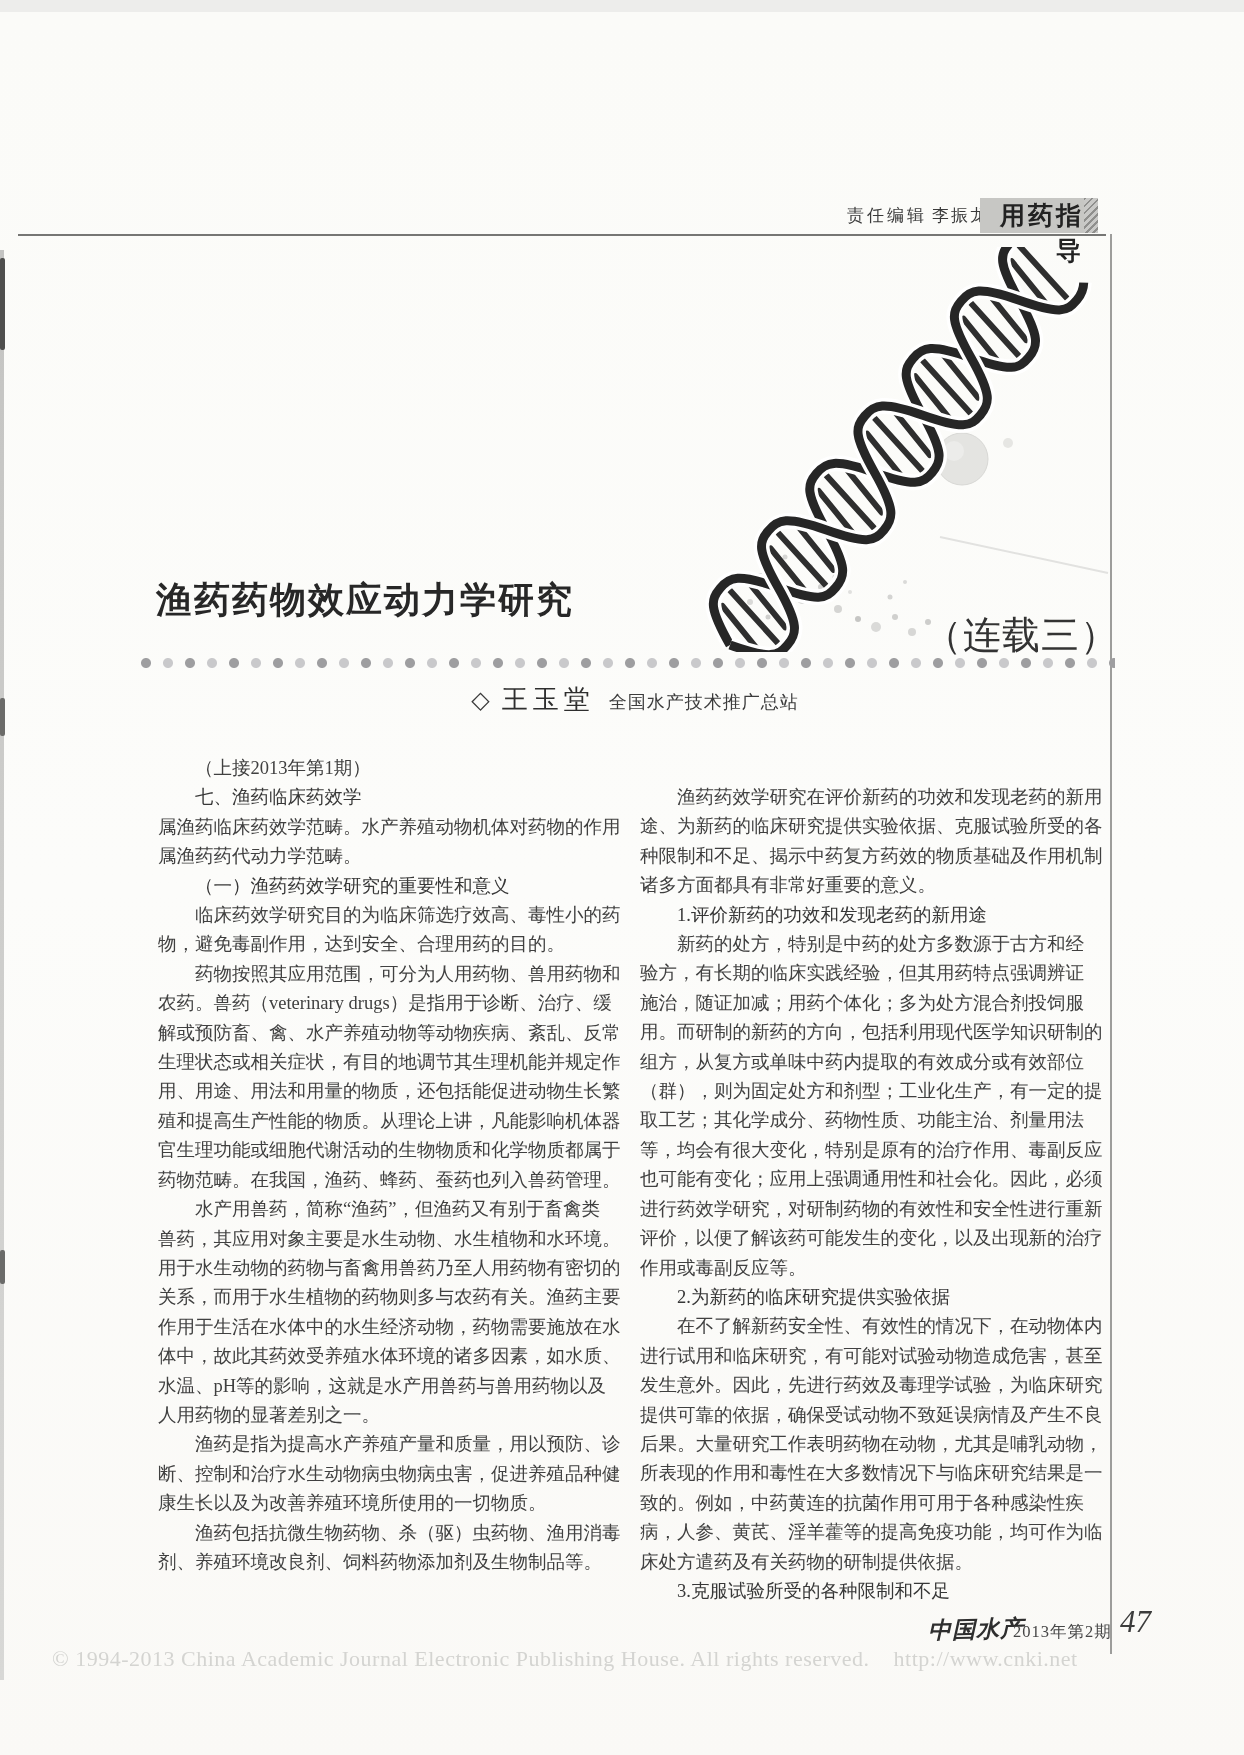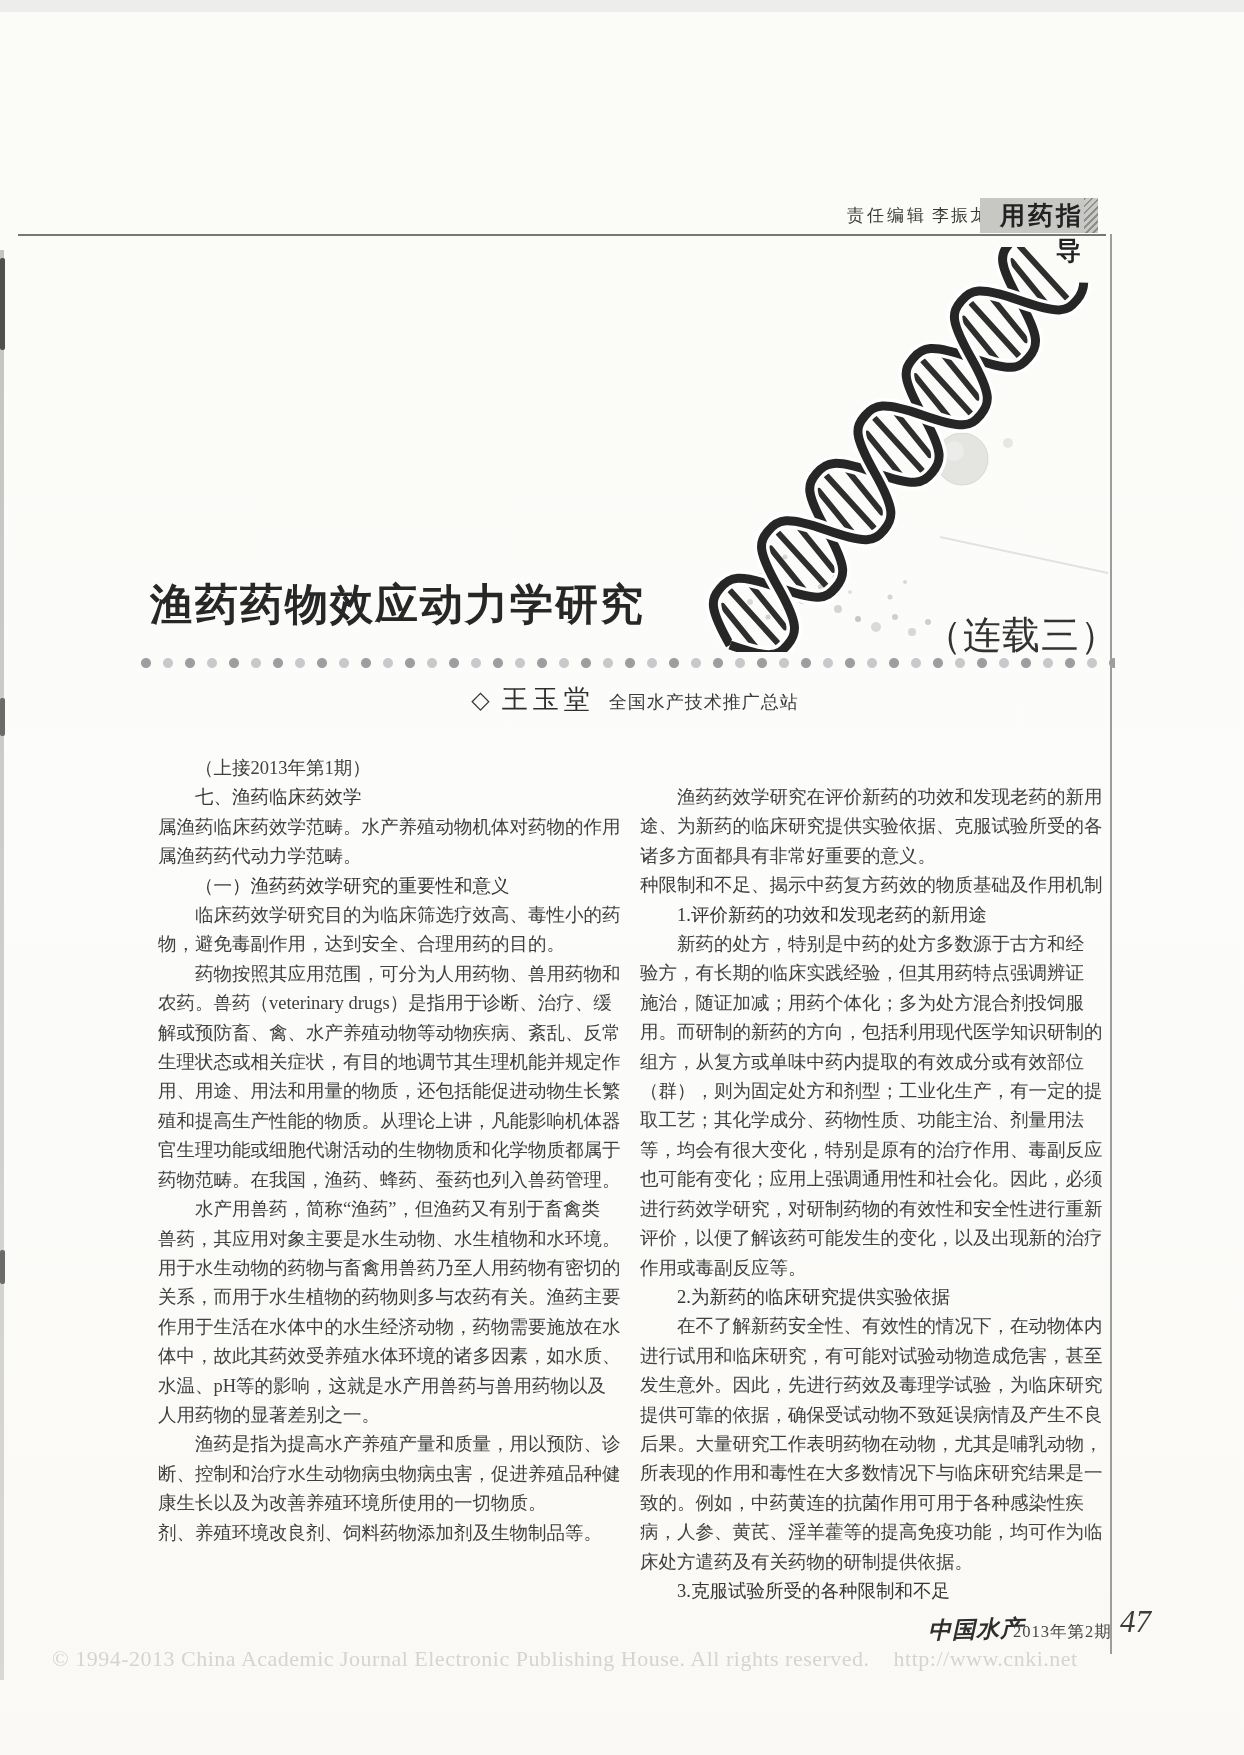--- a/index.html
+++ b/index.html
@@ -23,21 +23,21 @@
   .editor-label{position:absolute;left:847px;top:4px;font-size:17px;letter-spacing:3px;color:#3a3a3a;}
   .editor-name{position:absolute;left:932px;top:4px;font-size:17px;letter-spacing:2px;color:#3a3a3a;}
   .tag{position:absolute;left:980px;top:-2px;width:104px;height:35px;background:#c7c7c4;
        color:#222;font-size:25px;font-weight:bold;letter-spacing:3px;line-height:35px;text-align:right;}
   .tag-strip{position:absolute;left:1084px;top:-2px;width:14px;height:35px;
        background:repeating-linear-gradient(135deg,#8f8f8d 0 2px,#c9c9c7 2px 5px);}
   .hrule{position:absolute;left:18px;top:222px;width:1088px;height:2px;background:#767674;}
   .vrule{position:absolute;left:1110px;top:222px;width:2px;height:1420px;background:#9d9d9b;}
 
   
-  .title{position:absolute;left:150px;top:564px;font-size:43px;font-weight:bold;
+  .title{position:absolute;left:156px;top:564px;font-size:36px;font-weight:bold;
          letter-spacing:2px;color:#272727;white-space:pre;}
   .title-suffix{position:absolute;left:924px;top:598px;font-size:38px;letter-spacing:1px;color:#333;white-space:pre;}
 
   
   .dots{position:absolute;left:140px;top:645px;width:975px;height:13px;
     background-image:
       radial-gradient(circle at 6px 6px,#9e9ea0 4.5px,rgba(0,0,0,0) 5.5px),
       radial-gradient(circle at 6px 6px,#c9c9cb 4.5px,rgba(0,0,0,0) 5.5px);
     background-size:44px 13px,44px 13px;
     background-position:0 0,22px 0;
@@ -195,29 +195,30 @@
         <div class="tline">体中，故此其药效受养殖水体环境的诸多因素，如水质、</div>
         <div class="tline">水温、pH等的影响，这就是水产用兽药与兽用药物以及</div>
         <div class="tline">人用药物的显著差别之一。</div>
       </div>
       <div class="para">
         <div class="tline">　　渔药是指为提高水产养殖产量和质量，用以预防、诊</div>
         <div class="tline">断、控制和治疗水生动物病虫物病虫害，促进养殖品种健</div>
         <div class="tline">康生长以及为改善养殖环境所使用的一切物质。</div>
       </div>
       <div class="para">
+        <div class="tline">　　渔药包括抗微生物药物、杀（驱）虫药物、渔用消毒</div>
         <div class="tline">剂、养殖环境改良剂、饲料药物添加剂及生物制品等。</div>
       </div>
     </div>
   <div class="col col-right">
       <div class="para">
         <div class="tline">　　渔药药效学研究在评价新药的功效和发现老药的新用</div>
         <div class="tline">途、为新药的临床研究提供实验依据、克服试验所受的各</div>
+        <div class="tline">种限制和不足、揭示中药复方药效的物质基础及作用机制</div>
         <div class="tline">诸多方面都具有非常好重要的意义。</div>
-        <div class="tline">种限制和不足、揭示中药复方药效的物质基础及作用机制</div>
       </div>
       <div class="para head">
         <div class="tline">　　1.评价新药的功效和发现老药的新用途</div>
       </div>
       <div class="para">
         <div class="tline">　　新药的处方，特别是中药的处方多数源于古方和经</div>
         <div class="tline">验方，有长期的临床实践经验，但其用药特点强调辨证</div>
         <div class="tline">施治，随证加减；用药个体化；多为处方混合剂投饲服</div>
         <div class="tline">用。而研制的新药的方向，包括利用现代医学知识研制的</div>
         <div class="tline">组方，从复方或单味中药内提取的有效成分或有效部位</div>

